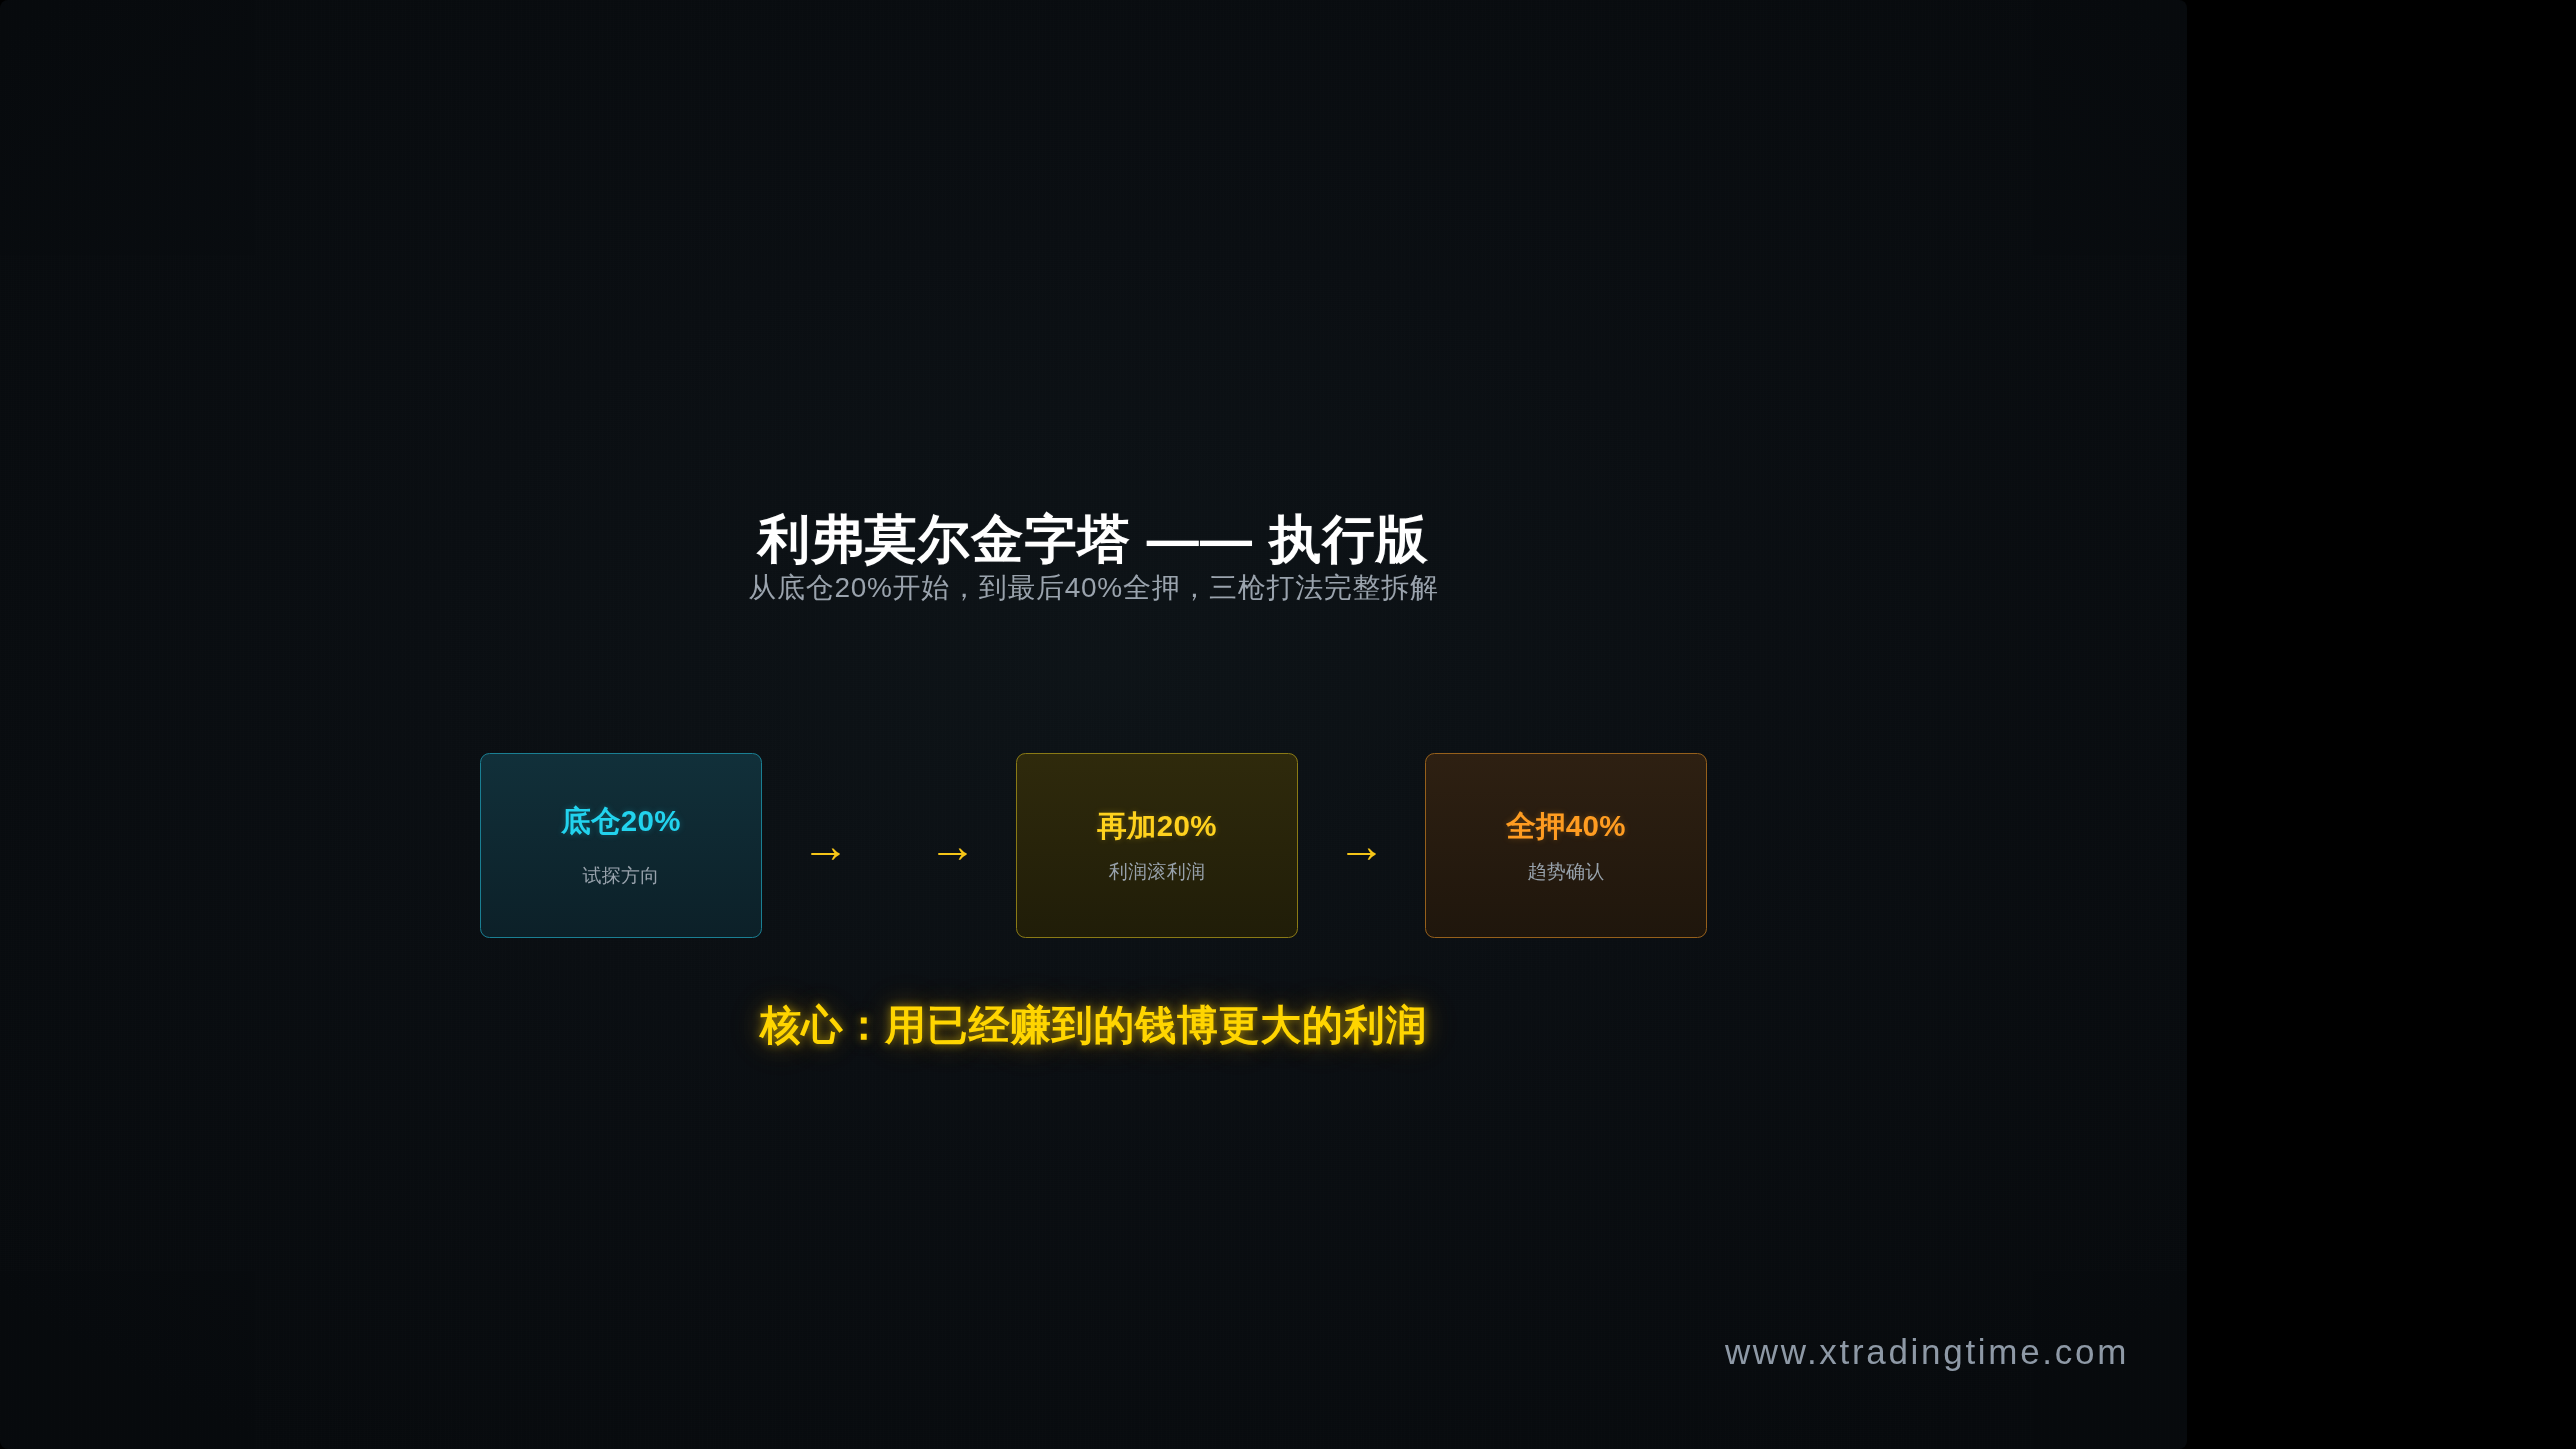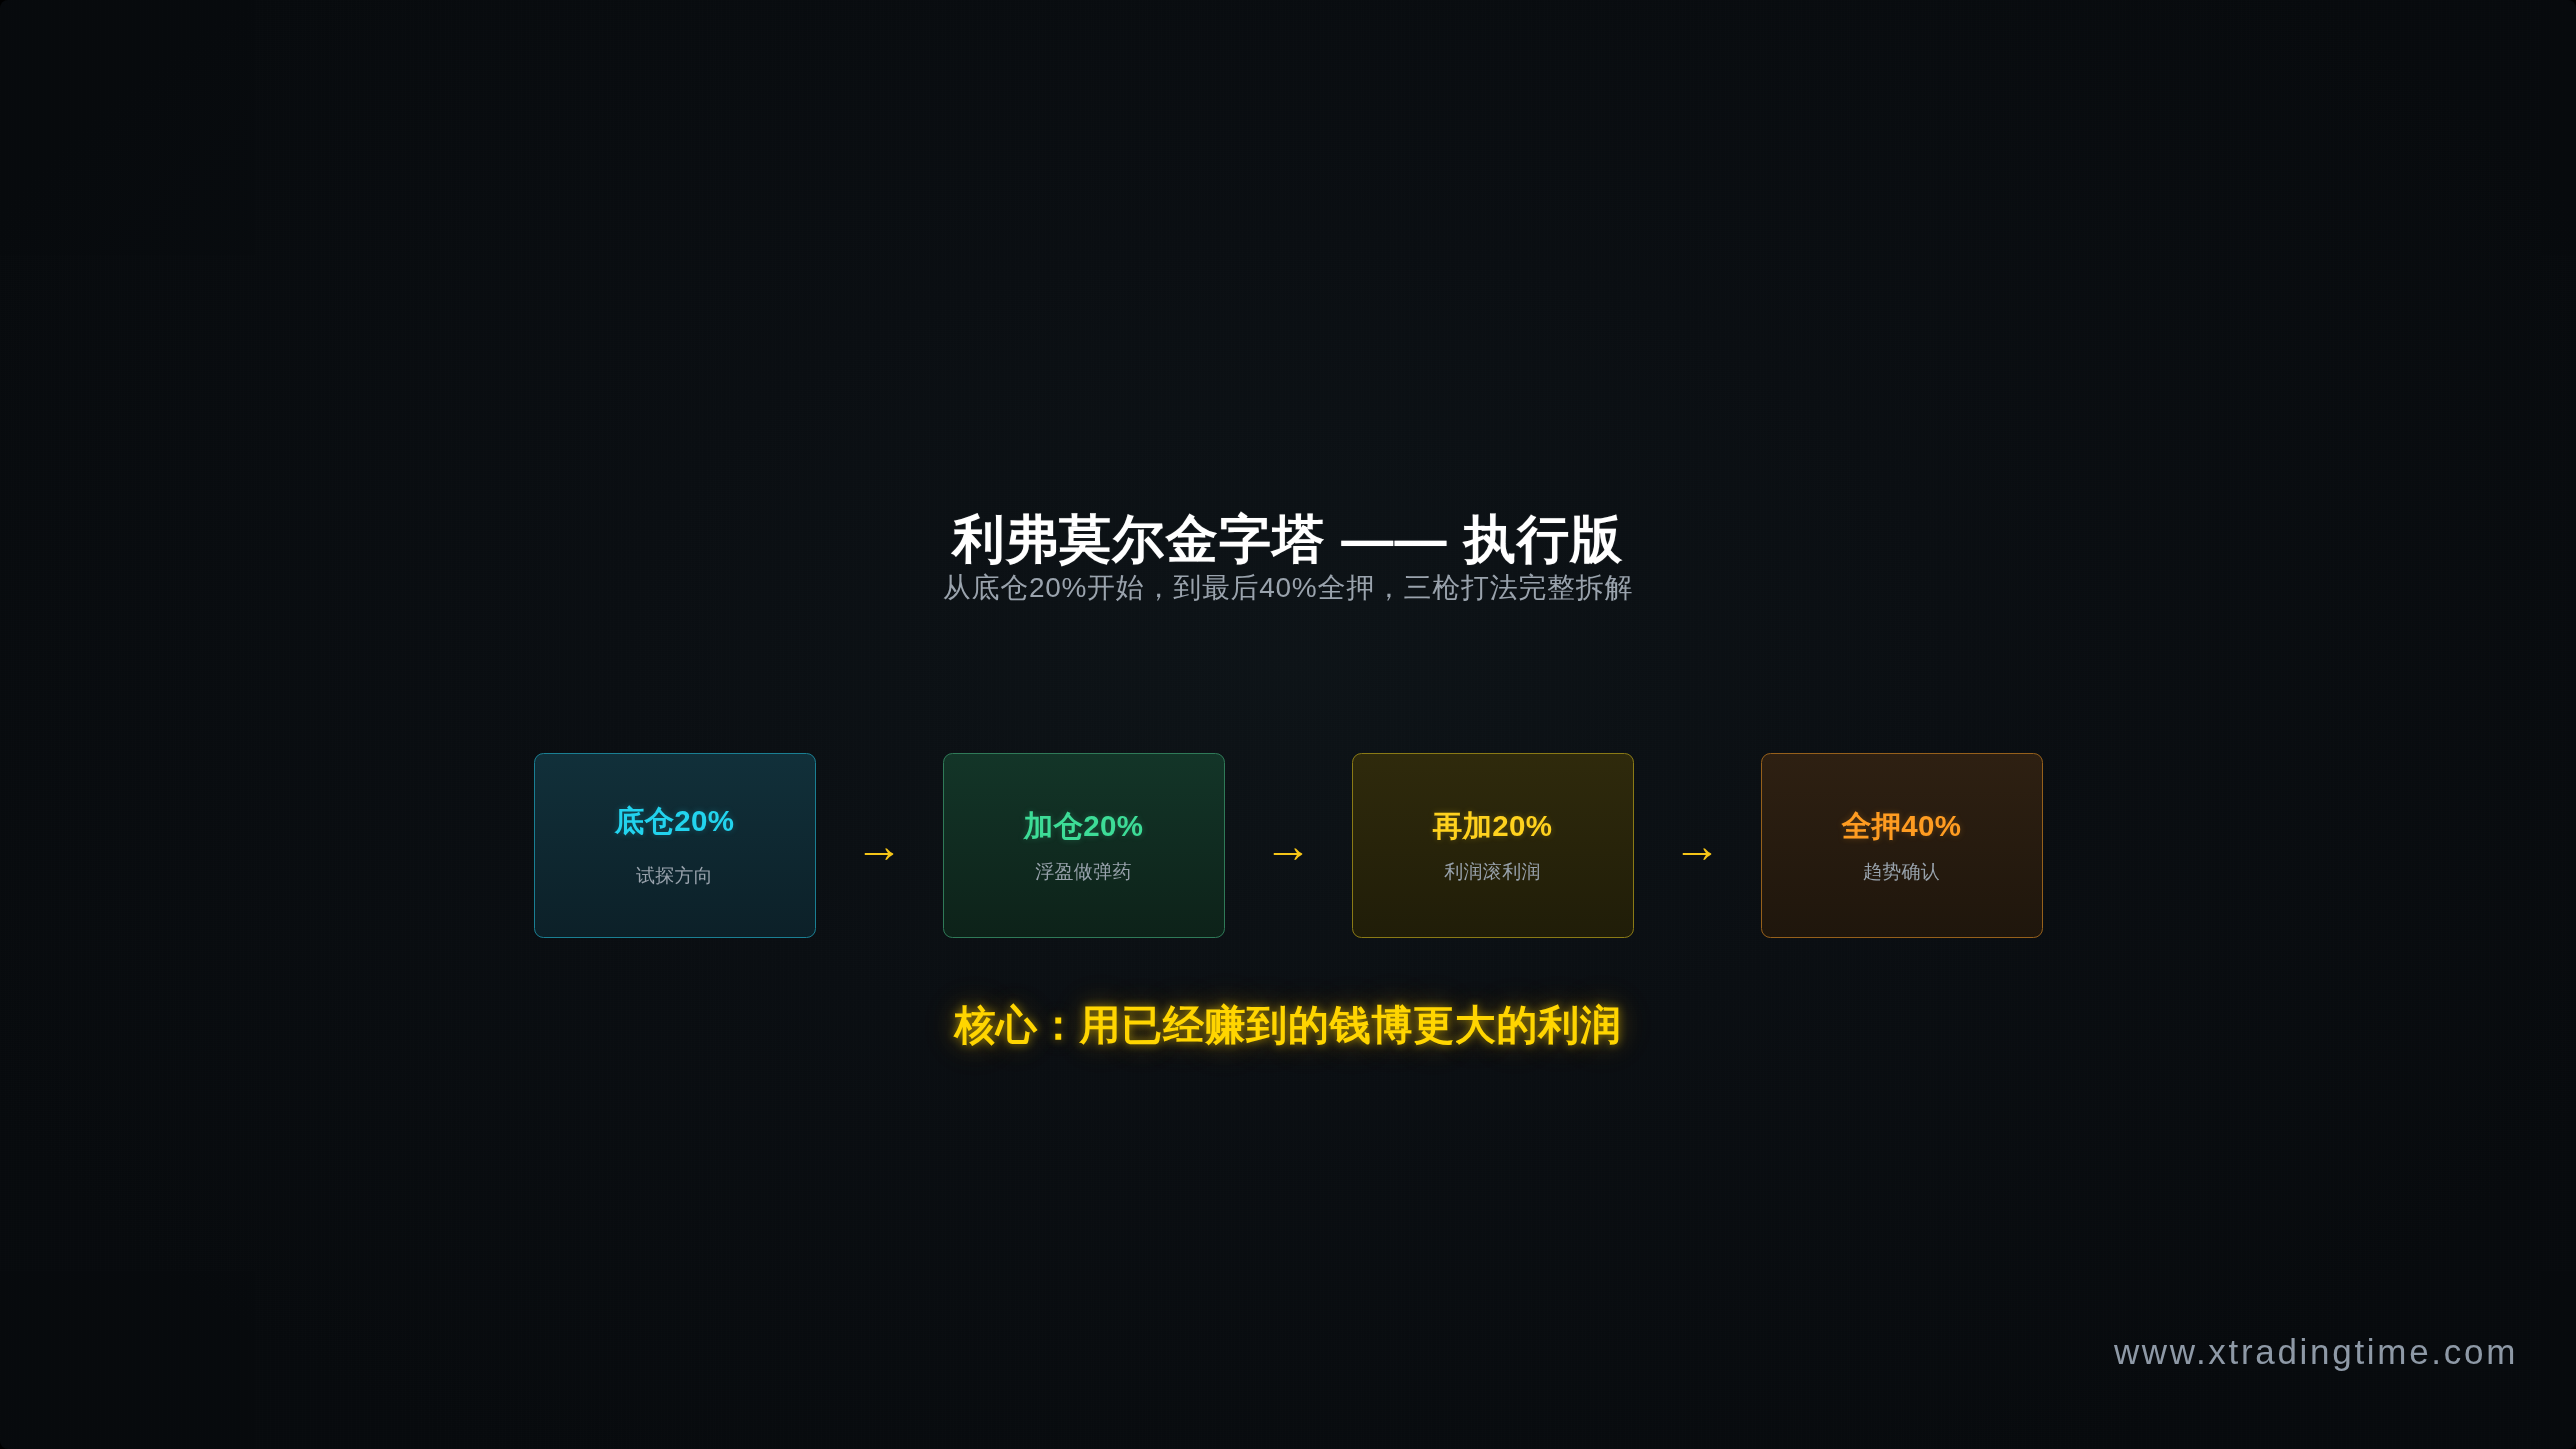--- a/index.html
+++ b/index.html
@@ -7,21 +7,21 @@
     margin: 0;
     padding: 0;
     background: #000;
   }
   body {
     font-family: "Liberation Sans", "DejaVu Sans", sans-serif;
   }
 
   #stage {
     position: relative;
-    width: 2576px;
+    width: 2187px;
     height: 1449px;
     overflow: hidden;
     background:
       radial-gradient(ellipse 1476px 939px at 50% 46%, #0d1317 0%, #0a0e12 45%, #070a0d 100%),
       #070a0d;
     border-radius: 8px;
   }
 
   
   #noise {
@@ -153,24 +153,20 @@
     <div id="page-title">利弗莫尔金字塔 —— 执行版</div>
     <div id="page-subtitle">从底仓20%开始，到最后40%全押，三枪打法完整拆解</div>
   </div>
 
   <div id="flow-row">
       <div class="stage-card" style="border-color: rgb(26, 127, 147); background: linear-gradient(rgb(17, 48, 58) 0%, rgb(12, 32, 40) 100%); gap: 9px;">
         <div class="card-title" style="color: rgb(34, 211, 238); text-shadow: rgba(34, 211, 238, 0.267) 0px 0px 6.7px;">底仓20%</div>
         <div class="card-sub">试探方向</div>
       </div>
       <div class="flow-arrow" style="color: rgb(245, 197, 24);">→</div>
-      <div class="stage-card" style="border-color: rgb(47, 122, 88); background: linear-gradient(rgb(19, 53, 40) 0%, rgb(13, 34, 25) 100%);">
-        <div class="card-title" style="color: rgb(61, 220, 151); text-shadow: rgba(61, 220, 151, 0.267) 0px 0px 6.7px;">加仓20%</div>
-        <div class="card-sub">浮盈做弹药</div>
-      </div>
       <div class="flow-arrow" style="color: rgb(245, 197, 24);">→</div>
       <div class="stage-card" style="border-color: rgb(138, 122, 21); background: linear-gradient(rgb(47, 42, 12) 0%, rgb(32, 29, 8) 100%);">
         <div class="card-title" style="color: rgb(255, 210, 30); text-shadow: rgba(255, 210, 30, 0.267) 0px 0px 6.7px;">再加20%</div>
         <div class="card-sub">利润滚利润</div>
       </div>
       <div class="flow-arrow" style="color: rgb(245, 197, 24);">→</div>
       <div class="stage-card" style="border-color: rgb(150, 96, 27); background: linear-gradient(rgb(46, 32, 18) 0%, rgb(31, 22, 12) 100%);">
         <div class="card-title" style="color: rgb(255, 156, 33); text-shadow: rgba(255, 156, 33, 0.267) 0px 0px 6.7px;">全押40%</div>
         <div class="card-sub">趋势确认</div>
       </div>

